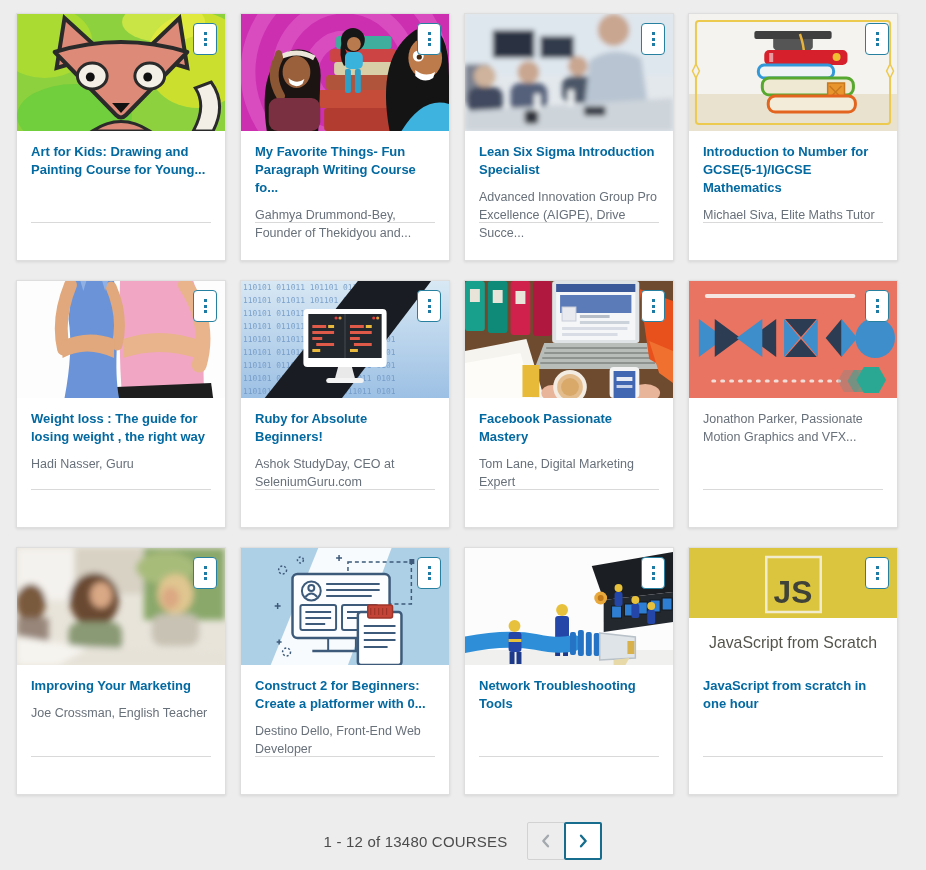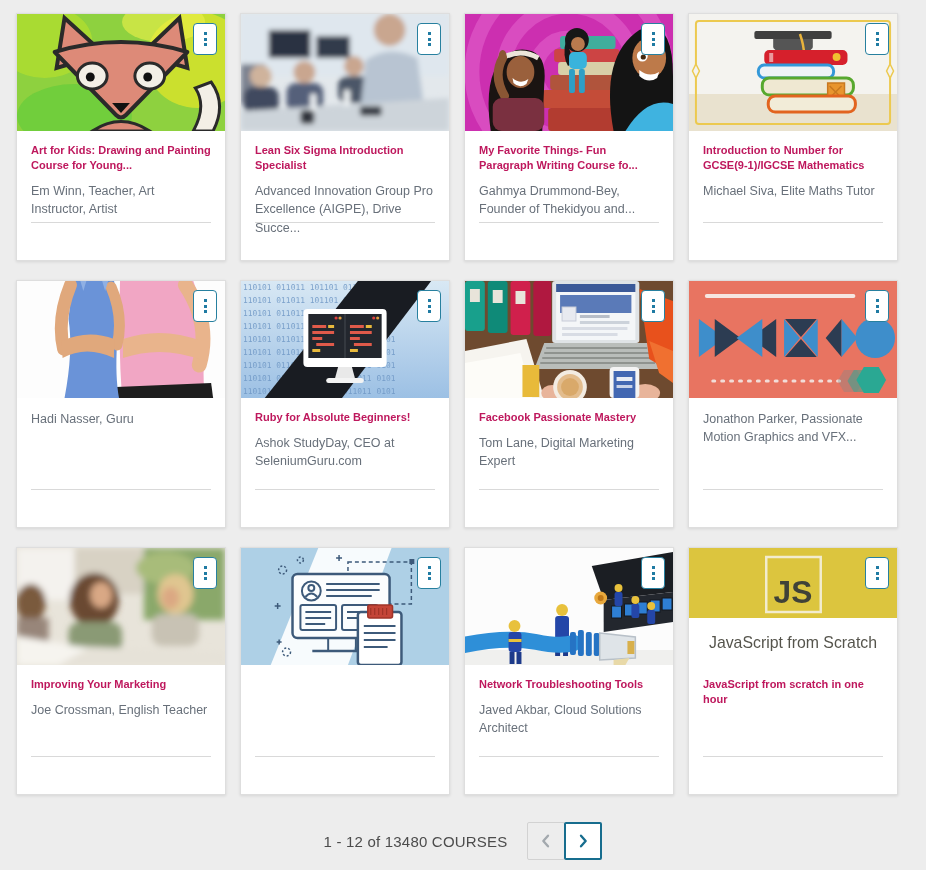--- a/index.html
+++ b/index.html
@@ -21,21 +21,21 @@
   .thumb svg{display:block;width:100%;height:100%;}
   .kebab{
     position:absolute;top:9px;right:8px;width:24px;height:32px;
     background:#fff;border:1px solid #27809f;border-radius:4px;
     display:flex;flex-direction:column;align-items:center;justify-content:center;
     cursor:pointer;padding:0;z-index:2;
   }
   .kebab i{display:block;width:3px;height:3px;background:#1f7ba3;margin:1.3px 0;}
   .card-body{padding:12px 14px 0 14px;}
   .course-title{
-    margin:0 0 9px 0;font-size:11px;font-weight:bold;color:#be185d;
+    margin:0 0 9px 0;font-size:13px;font-weight:bold;color:#0369a1;
     line-height:1.38;
   }
   .course-instructor{
     margin:0;font-size:12.5px;color:#68707a;line-height:1.45;
   }
   .divider{position:absolute;left:14px;right:14px;bottom:37px;height:1px;background:#d9d9d9;}
   .pagination{
     display:flex;align-items:center;justify-content:center;margin-top:27px;
   }
   .pg-summary{font-size:15px;color:#4c4c4c;letter-spacing:.2px;margin-right:20px;}
@@ -71,63 +71,20 @@
         <path d="M96 89 L114 89 L105 99 Z" fill="#111"></path>
       </svg>
       <button class="kebab">
           <i></i>
           <i></i>
           <i></i>
         </button>
     </div>
     <div class="card-body">
       <p class="course-title">Art for Kids: Drawing and Painting Course for Young...</p>
-      <p class="course-instructor">Em Winn, Teacher, Art Instructor, Artist</p>
-    </div>
-    <div class="divider"></div>
-  </div>
-
-  <div class="card">
-    <div class="thumb">
-      <svg viewBox="0 0 210 117" preserveAspectRatio="none">
-        <defs>
-            <filter id="f-meet" x="-10%" y="-10%" width="120%" height="120%">
-              <feGaussianBlur stdDeviation="2.5"></feGaussianBlur>
-            </filter>
-          </defs>
-        <rect width="210" height="117" fill="#e3e8ec"></rect>
-        <g filter="url(#f-meet)">
-          <rect x="0" y="0" width="210" height="62" fill="#dfe7ee"></rect>
-          <rect x="28" y="16" width="42" height="28" fill="#2c3242"></rect>
-          <rect x="76" y="22" width="34" height="22" fill="#333a4c"></rect>
-          <rect x="0" y="50" width="24" height="40" fill="#7b8290"></rect>
-          <circle cx="20" cy="62" r="11" fill="#cfb39c"></circle>
-            <rect x="3" y="73" width="35" height="28" rx="9" fill="#3f4a5e"></rect>
-          <circle cx="64" cy="58" r="11" fill="#c9a68f"></circle>
-            <rect x="46" y="69" width="37" height="30" rx="9" fill="#55607a"></rect>
-          <circle cx="114" cy="52" r="10" fill="#c9a68f"></circle>
-            <rect x="98" y="62" width="33" height="27" rx="9" fill="#4c5668"></rect>
-          <circle cx="150" cy="16" r="16" fill="#c9a68f"></circle>
-          <path d="M118 117 L126 46 Q150 30 178 44 L188 117 Z" fill="#b8c4d2"></path>
-          <path d="M0 97 L210 84 L210 117 L0 117 Z" fill="#cdd4da"></path>
-          <rect x="70" y="80" width="6" height="17" fill="#eef2f4"></rect>
-          <rect x="104" y="76" width="6" height="16" fill="#eef2f4"></rect>
-          <rect x="60" y="96" width="14" height="14" rx="4" fill="#30343c"></rect>
-          <rect x="120" y="92" width="22" height="10" rx="3" fill="#3a3f4a"></rect>
-        </g>
-      </svg>
-      <button class="kebab">
-          <i></i>
-          <i></i>
-          <i></i>
-        </button>
-    </div>
-    <div class="card-body">
-      <p class="course-title">Lean Six Sigma Introduction Specialist</p>
-      <p class="course-instructor">Advanced Innovation Group Pro Excellence (AIGPE), Drive Succe...</p>
     </div>
     <div class="divider"></div>
   </div>
 
   <div class="card">
     <div class="thumb">
       <svg viewBox="0 0 210 117" preserveAspectRatio="none">
         <rect width="210" height="117" fill="#cc2fb0"></rect>
         <circle cx="105" cy="58" r="34" fill="none" stroke="#d94cc0" stroke-width="15"></circle>
         <circle cx="105" cy="58" r="66" fill="none" stroke="#d94cc0" stroke-width="15"></circle>
@@ -167,20 +124,62 @@
     <div class="card-body">
       <p class="course-title">My Favorite Things- Fun Paragraph Writing Course fo...</p>
       <p class="course-instructor">Gahmya Drummond-Bey, Founder of Thekidyou and...</p>
     </div>
     <div class="divider"></div>
   </div>
 
   <div class="card">
     <div class="thumb">
       <svg viewBox="0 0 210 117" preserveAspectRatio="none">
+        <defs>
+            <filter id="f-meet" x="-10%" y="-10%" width="120%" height="120%">
+              <feGaussianBlur stdDeviation="2.5"></feGaussianBlur>
+            </filter>
+          </defs>
+        <rect width="210" height="117" fill="#e3e8ec"></rect>
+        <g filter="url(#f-meet)">
+          <rect x="0" y="0" width="210" height="62" fill="#dfe7ee"></rect>
+          <rect x="28" y="16" width="42" height="28" fill="#2c3242"></rect>
+          <rect x="76" y="22" width="34" height="22" fill="#333a4c"></rect>
+          <rect x="0" y="50" width="24" height="40" fill="#7b8290"></rect>
+          <circle cx="20" cy="62" r="11" fill="#cfb39c"></circle>
+            <rect x="3" y="73" width="35" height="28" rx="9" fill="#3f4a5e"></rect>
+          <circle cx="64" cy="58" r="11" fill="#c9a68f"></circle>
+            <rect x="46" y="69" width="37" height="30" rx="9" fill="#55607a"></rect>
+          <circle cx="114" cy="52" r="10" fill="#c9a68f"></circle>
+            <rect x="98" y="62" width="33" height="27" rx="9" fill="#4c5668"></rect>
+          <circle cx="150" cy="16" r="16" fill="#c9a68f"></circle>
+          <path d="M118 117 L126 46 Q150 30 178 44 L188 117 Z" fill="#b8c4d2"></path>
+          <path d="M0 97 L210 84 L210 117 L0 117 Z" fill="#cdd4da"></path>
+          <rect x="70" y="80" width="6" height="17" fill="#eef2f4"></rect>
+          <rect x="104" y="76" width="6" height="16" fill="#eef2f4"></rect>
+          <rect x="60" y="96" width="14" height="14" rx="4" fill="#30343c"></rect>
+          <rect x="120" y="92" width="22" height="10" rx="3" fill="#3a3f4a"></rect>
+        </g>
+      </svg>
+      <button class="kebab">
+          <i></i>
+          <i></i>
+          <i></i>
+        </button>
+    </div>
+    <div class="card-body">
+      <p class="course-title">Lean Six Sigma Introduction Specialist</p>
+      <p class="course-instructor">Advanced Innovation Group Pro Excellence (AIGPE), Drive Succe...</p>
+    </div>
+    <div class="divider"></div>
+  </div>
+
+  <div class="card">
+    <div class="thumb">
+      <svg viewBox="0 0 210 117" preserveAspectRatio="none">
         <rect width="210" height="117" fill="#f4f3ef"></rect>
         <rect y="80" width="210" height="37" fill="#e9e2cf"></rect>
         <rect x="7" y="7" width="196" height="103" rx="3" fill="none" stroke="#ecc94f" stroke-width="2"></rect>
         <path d="M7 50 l3.5 7 -3.5 7 -3.5 -7 z" fill="#f4f3ef" stroke="#ecc94f" stroke-width="1.5"></path>
         <path d="M203 50 l3.5 7 -3.5 7 -3.5 -7 z" fill="#f4f3ef" stroke="#ecc94f" stroke-width="1.5"></path>
         <path d="M85 25 h40 v8 a20 6 0 0 1 -40 0 z" fill="#555"></path>
         <rect x="66" y="17" width="78" height="8" rx="2" fill="#3f3f3f"></rect>
         <path d="M112 20 Q120 42 113 60" stroke="#e8b33c" stroke-width="2.5" fill="none"></path>
         <path d="M109 58 l8 0 -1 13 q-3 4 -6 0 z" fill="#e8b33c"></path>
         <rect x="76" y="36" width="84" height="15" rx="5" fill="#d6202c"></rect>
@@ -192,21 +191,21 @@
         <path d="M142 72 l12 12 m0 -12 l-12 12" stroke="#c87820" stroke-width="1.5"></path>
         <rect x="80" y="82" width="88" height="16" rx="7" fill="#f2ecd8" stroke="#e2641f" stroke-width="3"></rect>
       </svg>
       <button class="kebab">
           <i></i>
           <i></i>
           <i></i>
         </button>
     </div>
     <div class="card-body">
-      <p class="course-title">Introduction to Number for GCSE(9-1)/IGCSE Mathematics</p>
+      <p class="course-title">Introduction to Number for GCSE(5-1)/IGCSE Mathematics</p>
       <p class="course-instructor">Michael Siva, Elite Maths Tutor</p>
     </div>
     <div class="divider"></div>
   </div>
 
   <div class="card">
     <div class="thumb">
       <svg viewBox="0 0 210 117" preserveAspectRatio="none">
         <rect width="210" height="117" fill="#fdfdfd"></rect>
         <path d="M104 0 L178 0 Q194 42 189 82 Q187 102 191 117 L106 117 Q102 58 104 0 Z" fill="#f1a6c4"></path>
@@ -220,20 +219,21 @@
         <path d="M64 0 l6 0 -3 10 z" fill="#8fb0e4"></path>
         <path d="M86 0 l6 0 -3 10 z" fill="#8fb0e4"></path>
       </svg>
       <button class="kebab">
           <i></i>
           <i></i>
           <i></i>
         </button>
     </div>
     <div class="card-body">
+      <p class="course-title">Weight loss : The guide for losing weight , the right way</p>
       <p class="course-instructor">Hadi Nasser, Guru</p>
     </div>
     <div class="divider"></div>
   </div>
 
   <div class="card">
     <div class="thumb">
       <svg viewBox="0 0 210 117" preserveAspectRatio="none">
         <defs>
           <linearGradient id="g-ruby" x1="0" y1="0" x2="0" y2="1">
@@ -470,20 +470,24 @@
           <line x1="124" y1="92" x2="156" y2="92"></line>
             <line x1="124" y1="99" x2="148" y2="99"></line>
         </g>
       </svg>
       <button class="kebab">
           <i></i>
           <i></i>
           <i></i>
         </button>
     </div>
+    <div class="card-body">
+      <p class="course-title">Construct 2 for Beginners: Create a platformer with 0...</p>
+      <p class="course-instructor">Destino Dello, Front-End Web Developer</p>
+    </div>
     <div class="divider"></div>
   </div>
 
   <div class="card">
     <div class="thumb">
       <svg viewBox="0 0 210 117" preserveAspectRatio="none">
         <rect width="210" height="117" fill="#fcfcfc"></rect>
         <rect y="102" width="210" height="15" fill="#f0f0ee"></rect>
         <polygon points="128,18 210,4 210,44 140,52" fill="#1b1e23"></polygon>
         <polygon points="140,52 210,44 210,74 140,84" fill="#23272e"></polygon>
@@ -529,21 +533,20 @@
           <rect x="52" y="104" width="5" height="12" fill="#1d3a8a"></rect>
       </svg>
       <button class="kebab">
           <i></i>
           <i></i>
           <i></i>
         </button>
     </div>
     <div class="card-body">
       <p class="course-title">Network Troubleshooting Tools</p>
-      <p class="course-instructor">Javed Akbar, Cloud Solutions Architect</p>
     </div>
     <div class="divider"></div>
   </div>
 
   <div class="card">
     <div class="thumb">
       <svg viewBox="0 0 210 117" preserveAspectRatio="none">
         <rect width="210" height="117" fill="#fff"></rect>
         <rect width="210" height="70" fill="#dcc53e"></rect>
         <rect x="78" y="9" width="55" height="55" fill="none" stroke="#f2eccf" stroke-width="2.5"></rect>

